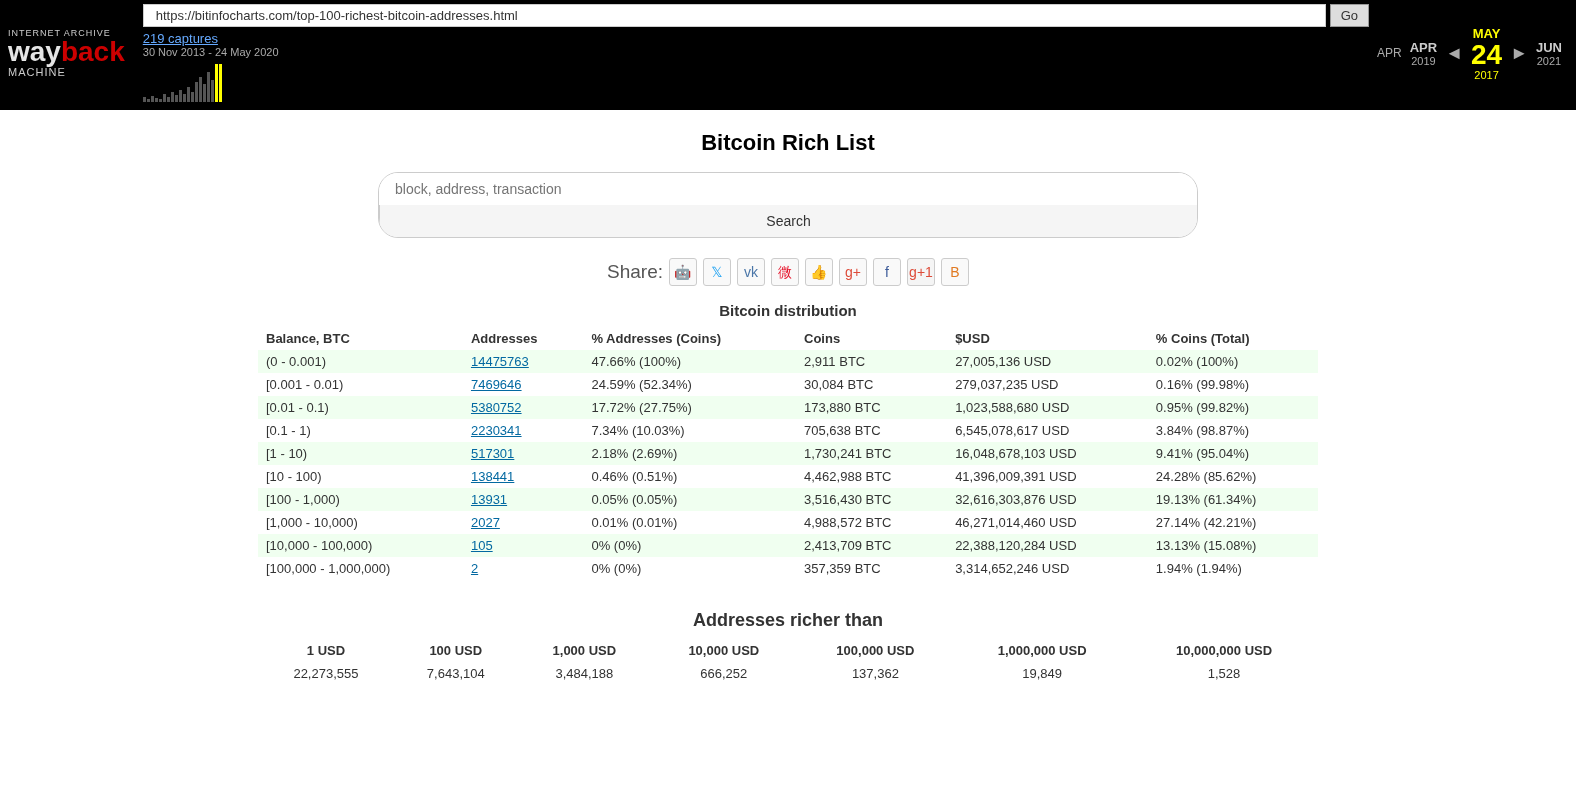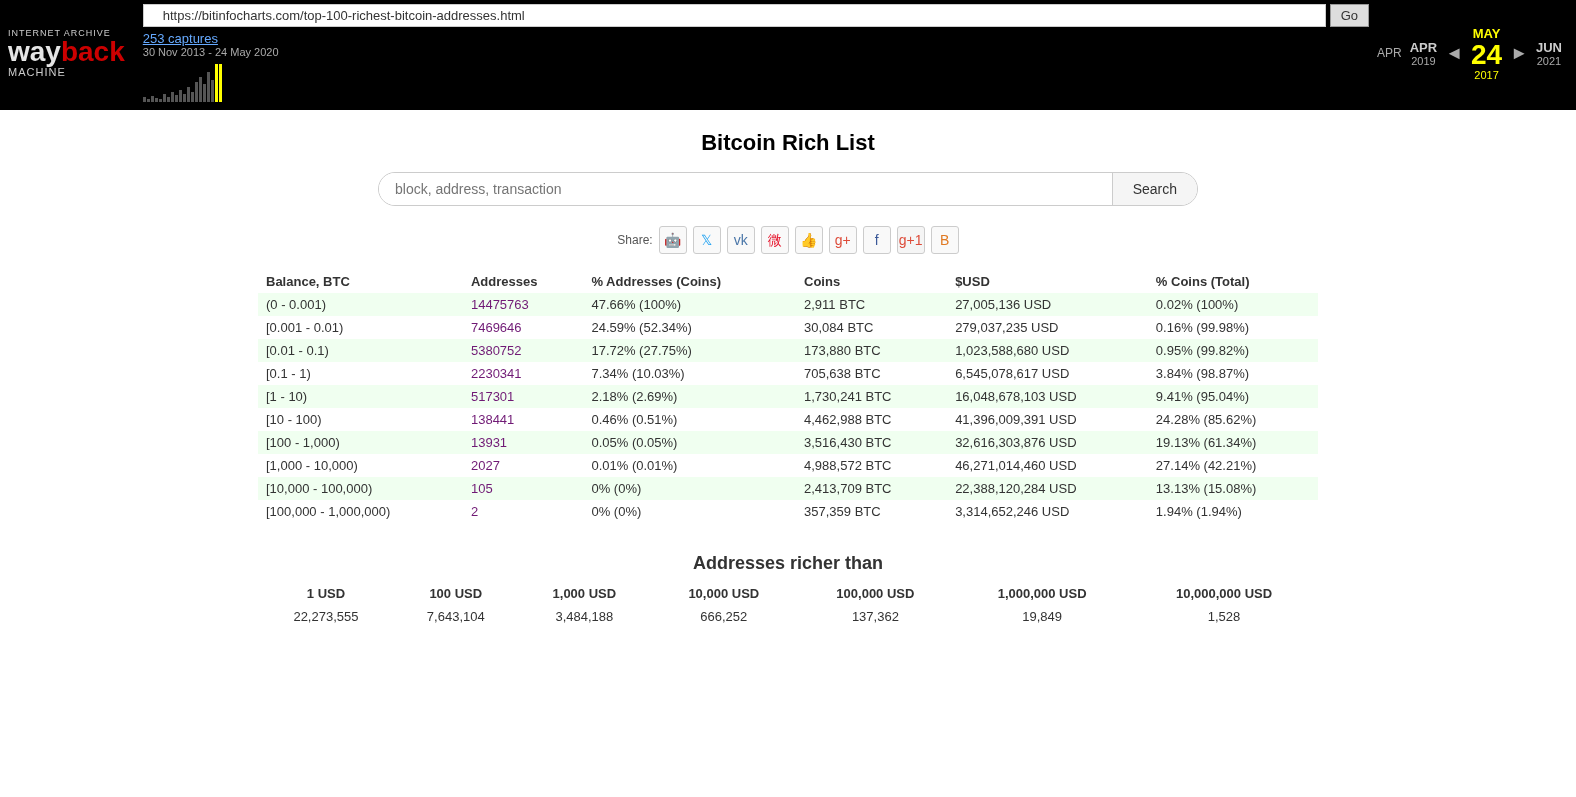--- a/index.html
+++ b/index.html
@@ -19,21 +19,21 @@
     .wayback-logo .internet-archive { font-size: 9px; color: #ccc; letter-spacing: 1px; text-transform: uppercase; }
     .wayback-logo .wayback-text { font-size: 28px; font-weight: bold; line-height: 1; }
     .wayback-logo .wayback-text .way { color: #e5e5e5; }
     .wayback-logo .wayback-text .back { color: #c00; }
     .wayback-logo .machine-text { font-size: 11px; color: #ccc; letter-spacing: 1px; text-transform: uppercase; }
 
     .url-bar-area { flex: 1; display: flex; flex-direction: column; gap: 4px; }
     .url-row { display: flex; align-items: center; gap: 4px; }
     .url-input {
       flex: 1;
-      padding: 3px 19px;
+      padding: 3px 12px;
       font-size: 13px;
       border: 1px solid #ccc;
       background: #fff;
       color: #333;
     }
     .go-btn {
       padding: 3px 10px;
       font-size: 13px;
       background: #ddd;
       border: 1px solid #999;
@@ -66,20 +66,21 @@
 
     h1.page-title { text-align: center; font-size: 22px; font-weight: bold; margin-bottom: 16px; color: #000; }
 
     .search-bar-wrap { display: flex; justify-content: center; margin-bottom: 20px; }
     .search-bar {
       display: flex;
       border: 1px solid #ccc;
       border-radius: 20px;
       overflow: hidden;
       width: 820px;
+      flex-direction: column;
     }
     .search-input {
       flex: 1;
       padding: 8px 16px;
       font-size: 14px;
       border: none;
       outline: none;
       color: #aaa;
       background: #fff;
     }
@@ -87,21 +88,21 @@
       padding: 8px 20px;
       background: #f5f5f5;
       border: none;
       border-left: 1px solid #ccc;
       font-size: 14px;
       cursor: pointer;
       color: #333;
     }
 
     .share-bar { display: flex; align-items: center; justify-content: center; gap: 6px; margin-bottom: 16px; }
-    .share-label { font-size: 12px; color: #555; }
+    .share-label { font-size: 19px; color: #555; }
     .share-icon {
       display: inline-block;
       width: 28px; height: 28px;
       border: 1px solid #ccc;
       border-radius: 3px;
       text-align: center;
       line-height: 26px;
       font-size: 14px;
       cursor: pointer;
       background: #f9f9f9;
@@ -116,21 +117,21 @@
     .share-icon.gplusone { color: #dd4b39; background: #f5f5f5; }
     .share-icon.blogger { color: #e07a23; }
 
     
     .section-title { text-align: center; font-size: 15px; font-weight: bold; margin-bottom: 8px; }
     .dist-table { width: 100%; border-collapse: collapse; margin-bottom: 30px; }
     .dist-table th { text-align: left; font-weight: bold; padding: 4px 8px; font-size: 13px; border-bottom: none; }
     .dist-table td { padding: 4px 8px; font-size: 13px; }
     .dist-table tr.row-even { background: #f0fff0; }
     .dist-table tr.row-odd { background: #fff; }
-    .dist-table .addr-cell { color: #701a75; }
+    .dist-table .addr-cell { color: #0369a1; text-decoration: underline; }
 
     
     .richer-section { margin-top: 10px; }
     .richer-title { text-align: center; font-size: 18px; font-weight: bold; margin-bottom: 8px; }
     .richer-table { width: 100%; border-collapse: collapse; }
     .richer-table th { text-align: center; font-weight: bold; padding: 4px 8px; font-size: 13px; }
     .richer-table td { text-align: center; padding: 4px 8px; font-size: 13px; }
   </style>
 </head>
 <body>
@@ -143,21 +144,21 @@
     </div>
     <span class="machine-text">Machine</span>
   </div>
 
   <div class="url-bar-area">
     <div class="url-row">
       <input class="url-input" type="text" value="https://bitinfocharts.com/top-100-richest-bitcoin-addresses.html" style="">
       <button class="go-btn">Go</button>
     </div>
     <div class="captures-info">
-      <a class="captures-link">253 captures</a>
+      <a class="captures-link">219 captures</a>
       <span class="captures-date">30 Nov 2013 - 24 May 2020</span>
     </div>
 
     <div class="timeline-area">
       <div class="timeline-bars">
 
         <div class="timeline-bar" style="height:5px"></div>
         <div class="timeline-bar" style="height:3px"></div>
         <div class="timeline-bar" style="height:6px"></div>
         <div class="timeline-bar" style="height:4px"></div>
@@ -223,20 +224,21 @@
     <span class="share-icon vk" title="VK">vk</span>
     <span class="share-icon weibo" title="Weibo">微</span>
     <span class="share-icon like" title="Like">👍</span>
     <span class="share-icon gplus" title="Google+">g+</span>
     <span class="share-icon facebook" title="Facebook">f</span>
     <span class="share-icon gplusone" title="Google+1">g+1</span>
     <span class="share-icon blogger" title="Blogger">B</span>
   </div>
 
   <div>
+    <div class="section-title">Bitcoin distribution</div>
     <table class="dist-table">
       <thead>
         <tr>
           <th>Balance, BTC</th>
           <th>Addresses</th>
           <th>% Addresses (Coins)</th>
           <th>Coins</th>
           <th>$USD</th>
           <th>% Coins (Total)</th>
         </tr>

